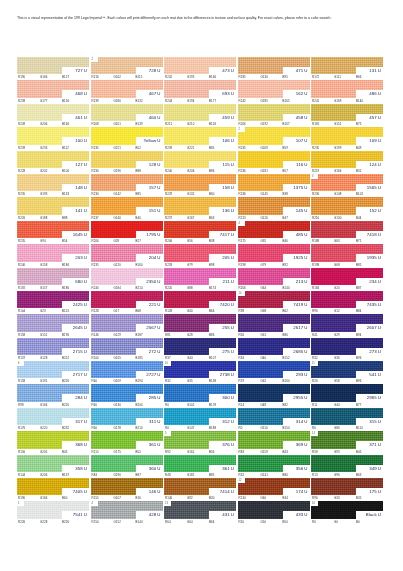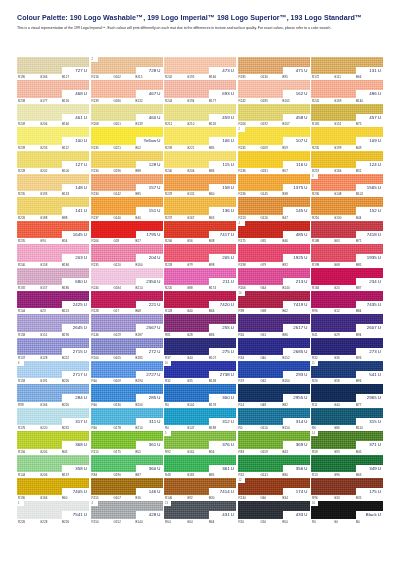--- a/index.html
+++ b/index.html
@@ -62,21 +62,20 @@
   .rgb .r{width:22px;}
   .rgb .g{width:22px;}
   .rgb .b{width:20px;}
 </style>
 </head>
 <body>
 
 <div id="page">
 
   <div class="header">
-    <div class="title">Colour Palette: 190 Logo Washable™, 199 Logo Imperial™ 198 Logo Superior™, 193 Logo Standard™</div>
     <div class="subtitle">This is a visual representation of the 199 Logo Imperial™. Each colour will print differently on each mat due to the differences in texture and surface quality. For exact colors, please refer to a color swatch.</div>
   </div>
 
   <div class="grid" id="swatch-grid">
       <div class="row">
         <div class="cell">
           <div class="swatch" style="background: rgb(221, 210, 168);">
             <div class="tex"></div>
             <div class="badge">727 U</div>
           </div>

